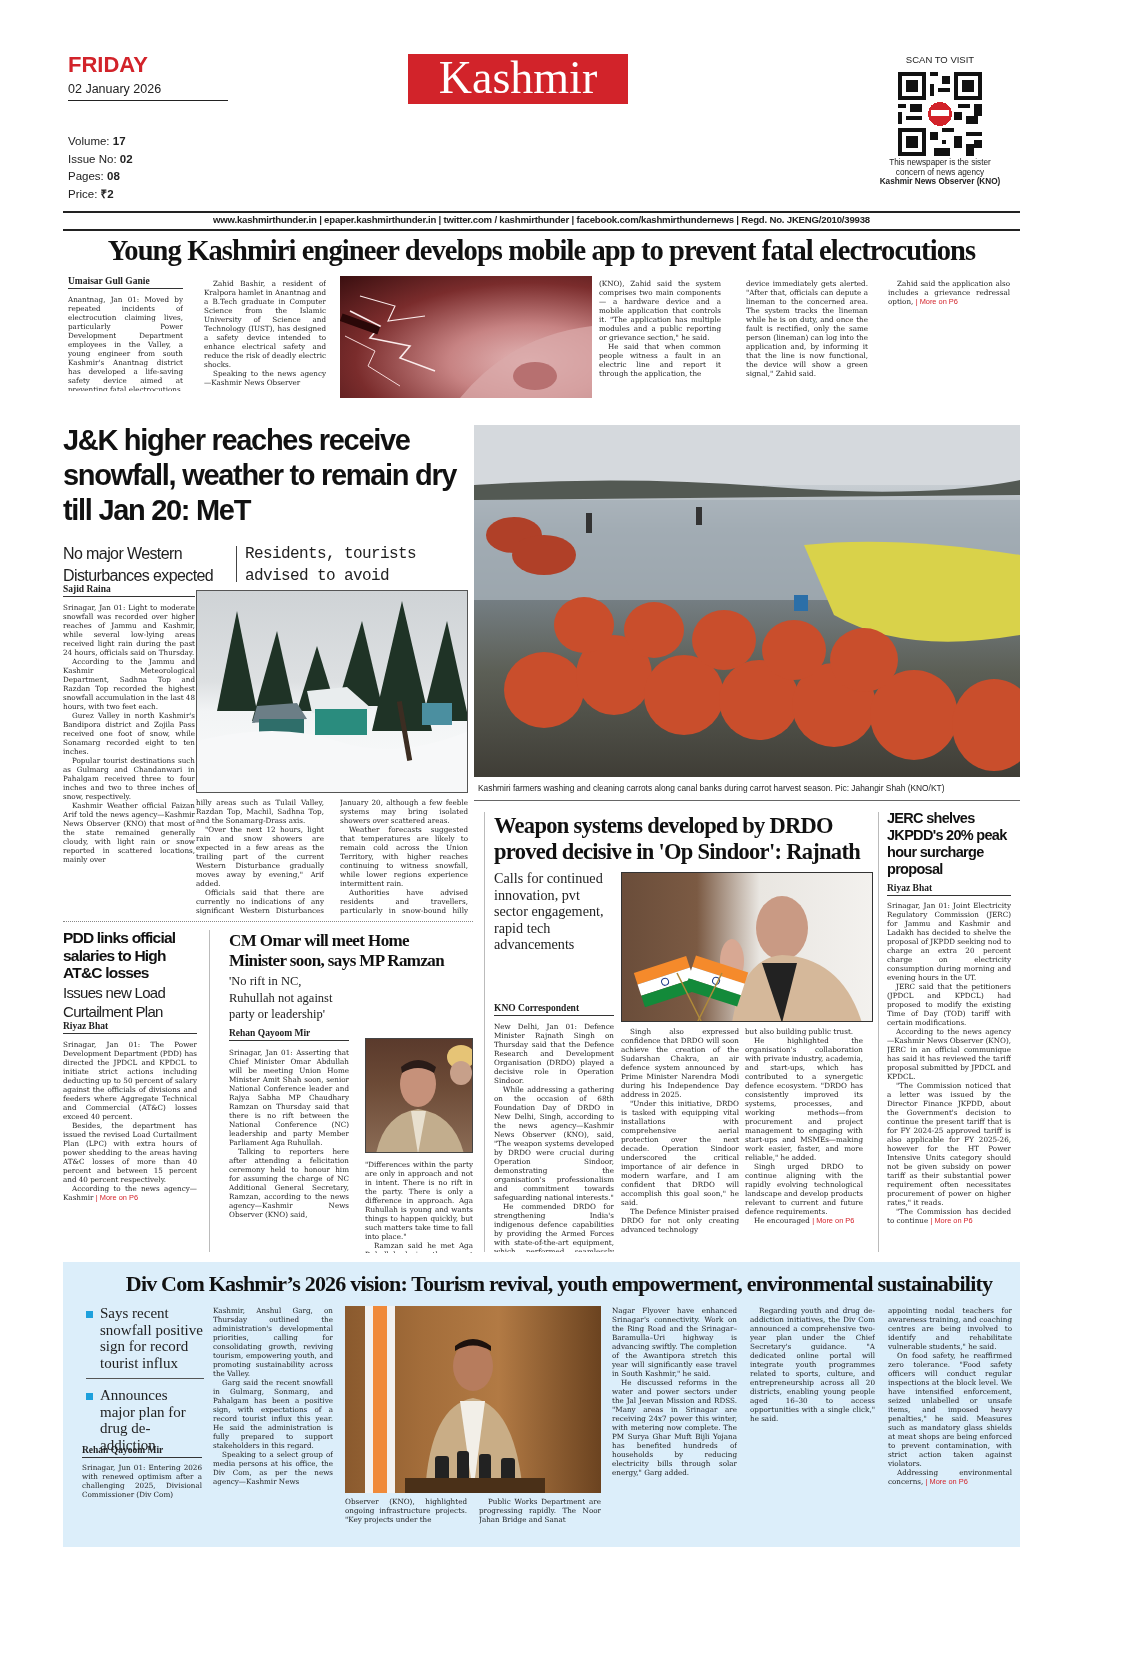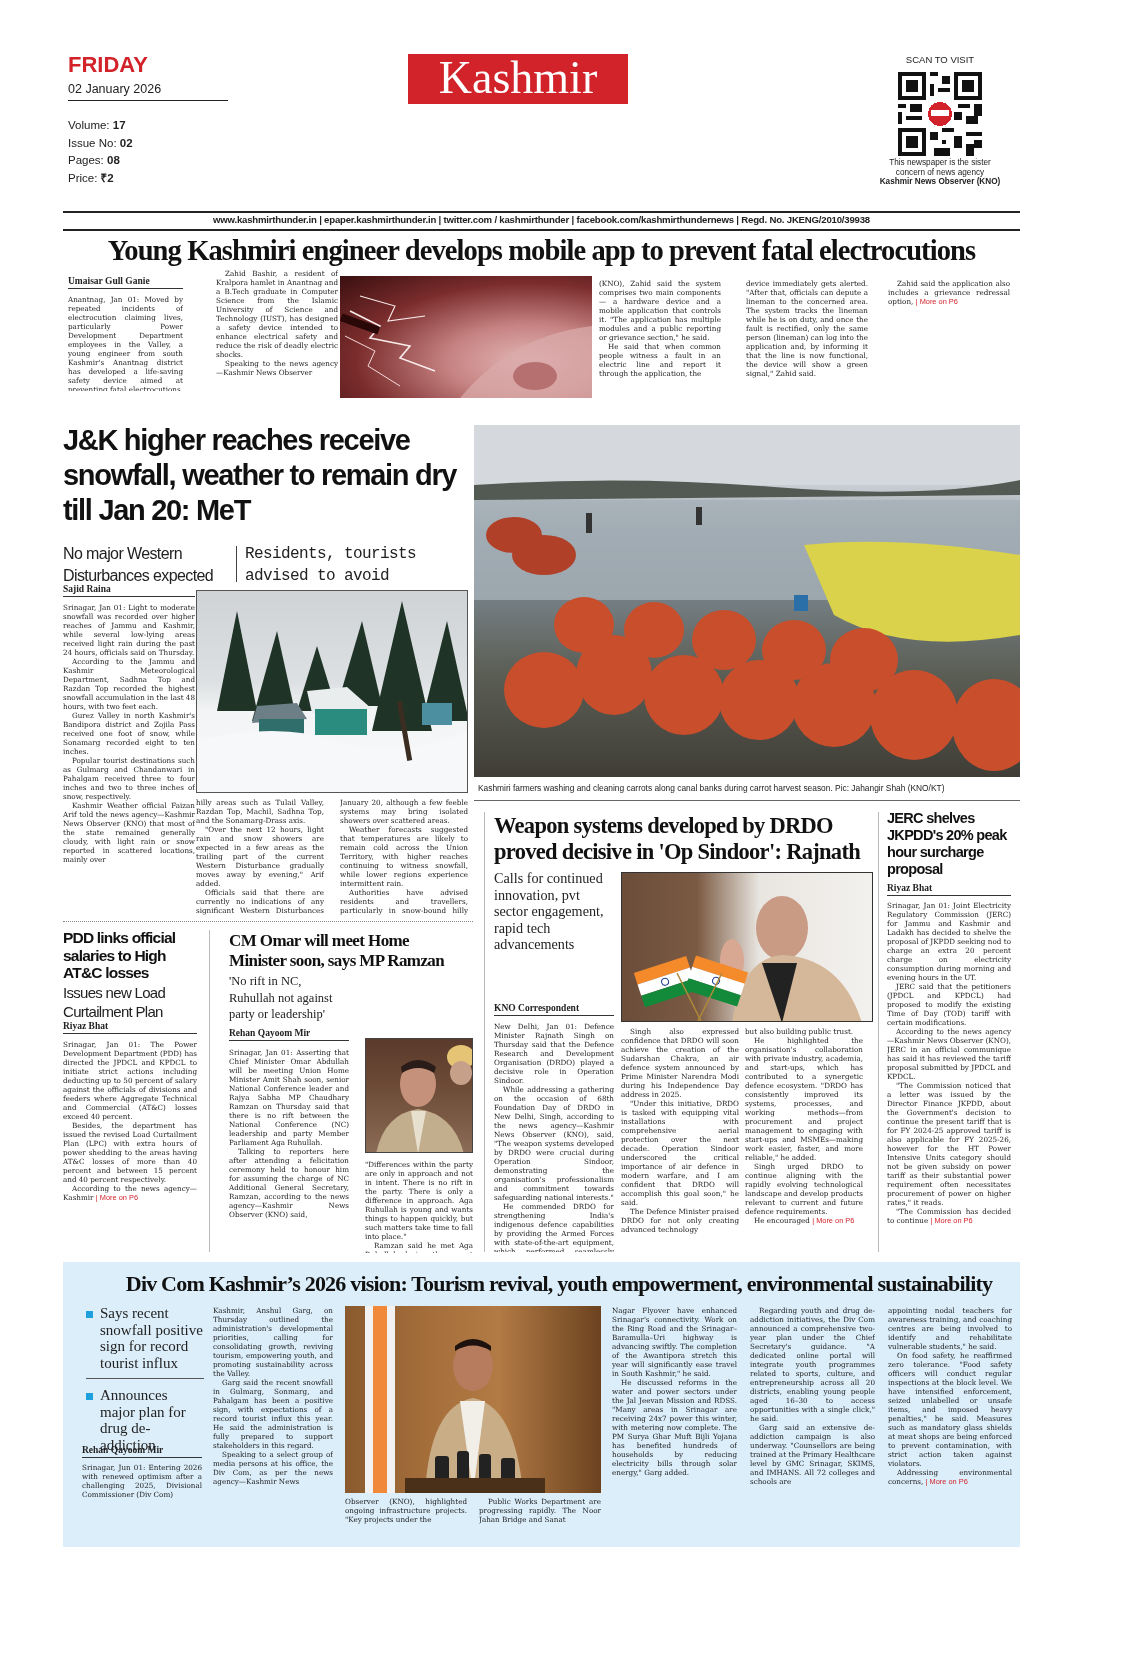--- a/index.html
+++ b/index.html
@@ -19,21 +19,21 @@
   .headline-serif { font-family: "Liberation Serif", serif; font-weight: bold; letter-spacing: -0.5px; color: #111; }
   .headline-sans { font-family: "Liberation Sans", sans-serif; font-weight: bold; letter-spacing: -1px; color: #111; }
   .deck { font-family: "Liberation Serif", serif; color: #222; }
 </style>
 </head>
 <body>
 
 <div class="abs sans" style="left:68px;top:52px;font-size:22px;font-weight:bold;color:#d2232a;">FRIDAY</div>
 <div class="abs sans" style="left:68px;top:82px;font-size:12.5px;color:#222;">02 January 2026</div>
 <div class="hr" style="left:68px;top:100px;width:160px;background:#222;"></div>
-<div class="abs sans" style="left:68px;top:117px;font-size:11.5px;line-height:17.5px;color:#222;">
+<div class="abs sans" style="left:68px;top:133px;font-size:11.5px;line-height:17.5px;color:#222;">
   <div><span>Volume: </span><b>17</b></div>
   <div><span>Issue No: </span><b>02</b></div>
   <div><span>Pages: </span><b>08</b></div>
   <div><span>Price: </span><b>₹2</b></div>
 </div>
 
 <div class="abs" style="left:268px;top:40px;width:520px;height:160px;">
   <div class="abs" style="left:140px;top:14px;width:220px;height:50px;background:#d2232a;"></div>
   <div class="abs" style="left:140px;top:12px;width:220px;text-align:center;font-family:'Liberation Serif',serif;font-size:46px;color:#fff;line-height:52px;">Kashmir</div>
   <div class="abs" style="left:0;top:-10px;width:520px;text-align:center;font-family:'Liberation Serif',serif;font-size:168px;line-height:180px;color:#000;letter-spacing:-3px;z-index:-1;">Thunder</div>
@@ -90,21 +90,21 @@
 <div class="hr" style="left:63px;top:229px;width:957px;height:1.5px;background:#222;"></div>
 
 <div class="abs headline-serif" style="left:63px;top:234px;width:957px;text-align:center;font-size:28.5px;line-height:34px;letter-spacing:-0.9px;">Young Kashmiri engineer develops mobile app to prevent fatal electrocutions</div>
 
 <div class="abs" style="left:68px;top:276px;width:115px;">
   <div class="byline">Umaisar Gull Ganie</div>
   <div class="body-text" style="margin-top:6px;height:96px;">
     <p class="first">Anantnag, Jan 01: Moved by repeated incidents of electrocution claiming lives, particularly Power Development Department employees in the Valley, a young engineer from south Kashmir's Anantnag district has developed a life-saving safety device aimed at preventing fatal electrocutions.</p>
   </div>
 </div>
-<div class="abs body-text" style="left:204px;top:269px;width:122px;height:118px;margin-left:12px;">
+<div class="abs body-text" style="left:204px;top:279px;width:122px;height:118px;">
   <p>Zahid Bashir, a resident of Kralpora hamlet in Anantnag and a B.Tech graduate in Computer Science from the Islamic University of Science and Technology (IUST), has designed a safety device intended to enhance electrical safety and reduce the risk of deadly electric shocks.</p>
   <p>Speaking to the news agency—Kashmir News Observer</p>
 </div>
 <div class="photo" style="left:340px;top:276px;width:252px;height:122px;background:radial-gradient(ellipse at 75% 70%, #e3b6b6 0%, #c78383 30%, #7a2c2c 65%, #3a0f10 100%);">
   <svg width="252" height="122">
     <path d="M10 35 L40 50 L30 62 L70 70 L60 82 L95 95" stroke="#fbecec" stroke-width="1.6" fill="none"></path>
     <path d="M20 20 L55 30 L48 45 L85 40" stroke="#fbecec" stroke-width="1.1" fill="none"></path>
     <path d="M5 60 L35 75 L28 90 L60 110" stroke="#f6dada" stroke-width="1" fill="none"></path>
     <rect x="0" y="44" width="40" height="8" fill="#2a0808" transform="rotate(20 20 48)"></rect>
     <path d="M120 122 Q170 60 252 50 L252 122 Z" fill="#d9a9a9" opacity="0.75"></path>
@@ -343,19 +343,18 @@
 </div>
 <div class="abs body-text" style="left:479px;top:1497px;width:122px;height:46px;">
   <p>Public Works Department are progressing rapidly. The Noor Jahan Bridge and Sanat</p>
 </div>
 <div class="abs body-text" style="left:612px;top:1306px;width:125px;height:237px;">
   <p class="first">Nagar Flyover have enhanced Srinagar's connectivity. Work on the Ring Road and the Srinagar–Baramulla–Uri highway is advancing swiftly. The completion of the Awantipora stretch this year will significantly ease travel in South Kashmir," he said.</p>
   <p>He discussed reforms in the water and power sectors under the Jal Jeevan Mission and RDSS. "Many areas in Srinagar are receiving 24x7 power this winter, with metering now complete. The PM Surya Ghar Muft Bijli Yojana has benefited hundreds of households by reducing electricity bills through solar energy," Garg added.</p>
 </div>
 <div class="abs body-text" style="left:750px;top:1306px;width:125px;height:237px;">
   <p>Regarding youth and drug de-addiction initiatives, the Div Com announced a comprehensive two-year plan under the Chief Secretary's guidance. "A dedicated online portal will integrate youth programmes related to sports, culture, and entrepreneurship across all 20 districts, enabling young people aged 16–30 to access opportunities with a single click," he said.</p>
-  <p>Garg said an extensive de-addiction campaign is also underway. "Counsellors are being trained at the Primary Healthcare level by GMC Srinagar, SKIMS, and IMHANS. All 72 colleges and schools are</p>
 </div>
 <div class="abs body-text" style="left:888px;top:1306px;width:124px;height:237px;">
   <p class="first">appointing nodal teachers for awareness training, and coaching centres are being involved to identify and rehabilitate vulnerable students," he said.</p>
   <p>On food safety, he reaffirmed zero tolerance. "Food safety officers will conduct regular inspections at the block level. We have intensified enforcement, seized unlabelled or unsafe items, and imposed heavy penalties," he said. Measures such as mandatory glass shields at meat shops are being enforced to prevent contamination, with strict action taken against violators.</p>
   <p><span>Addressing environmental concerns,</span> <span class="more">| More on P6</span></p>
 </div>
 
 </body></html>

